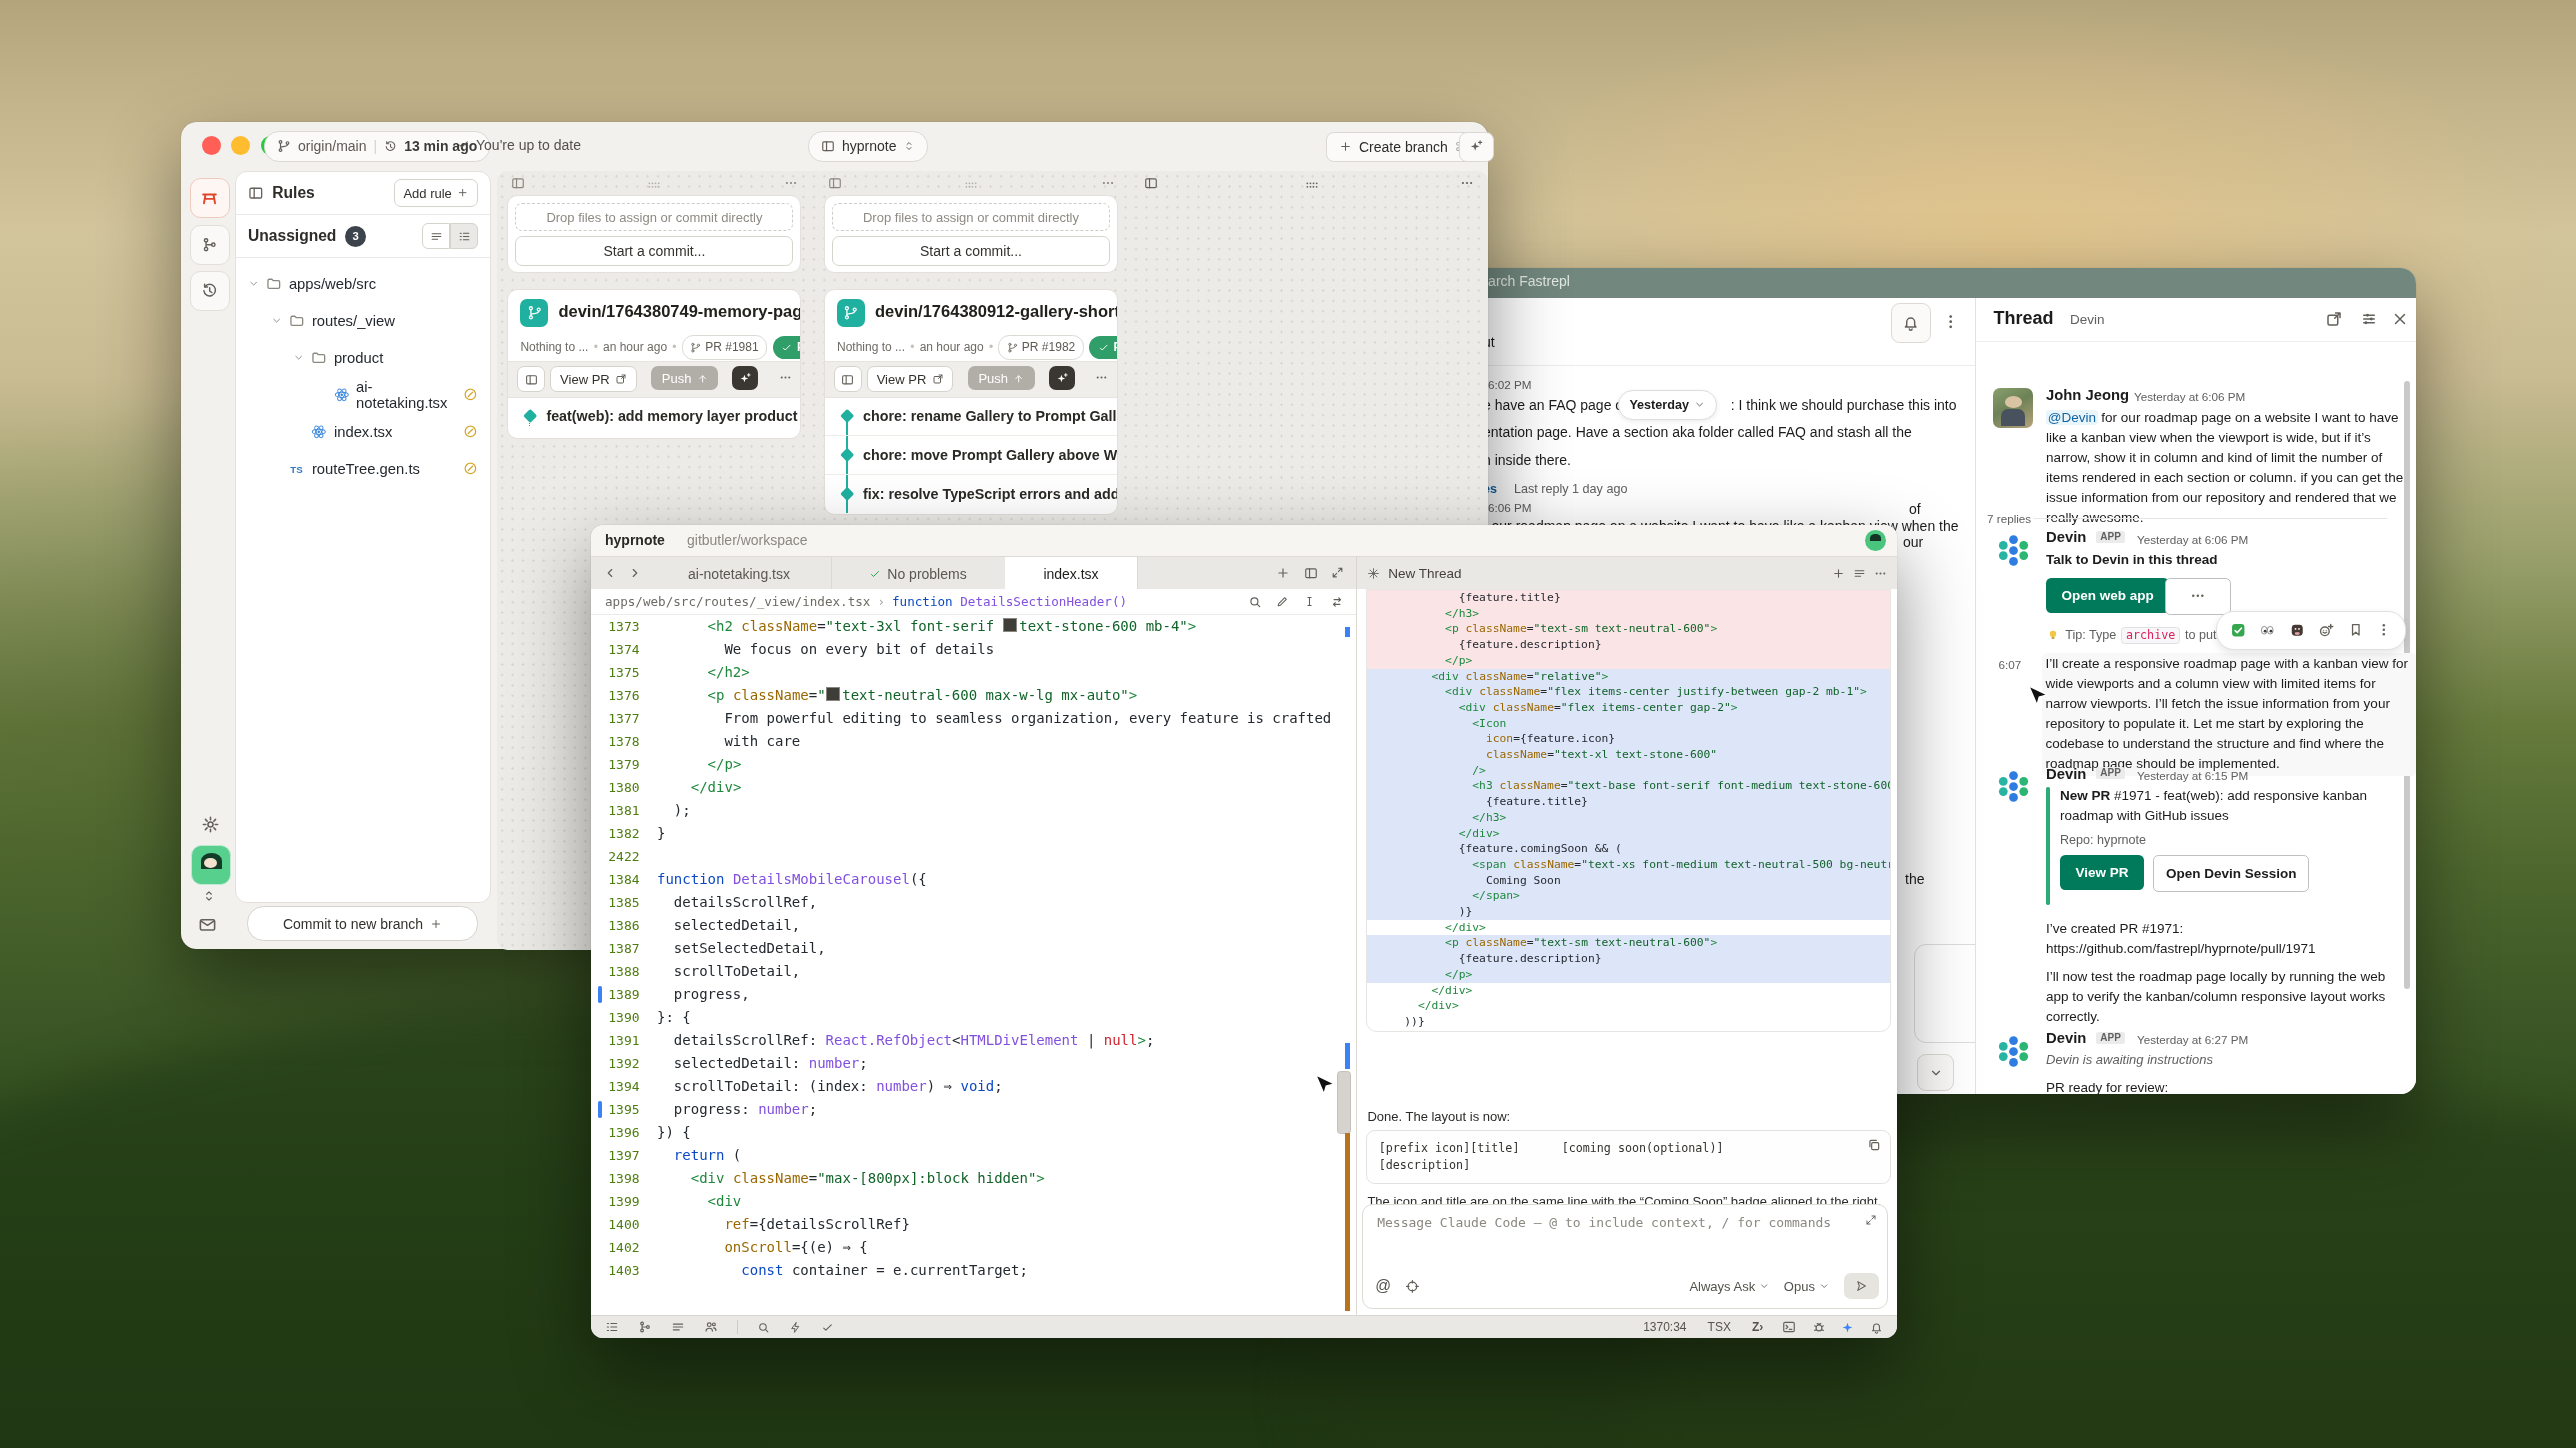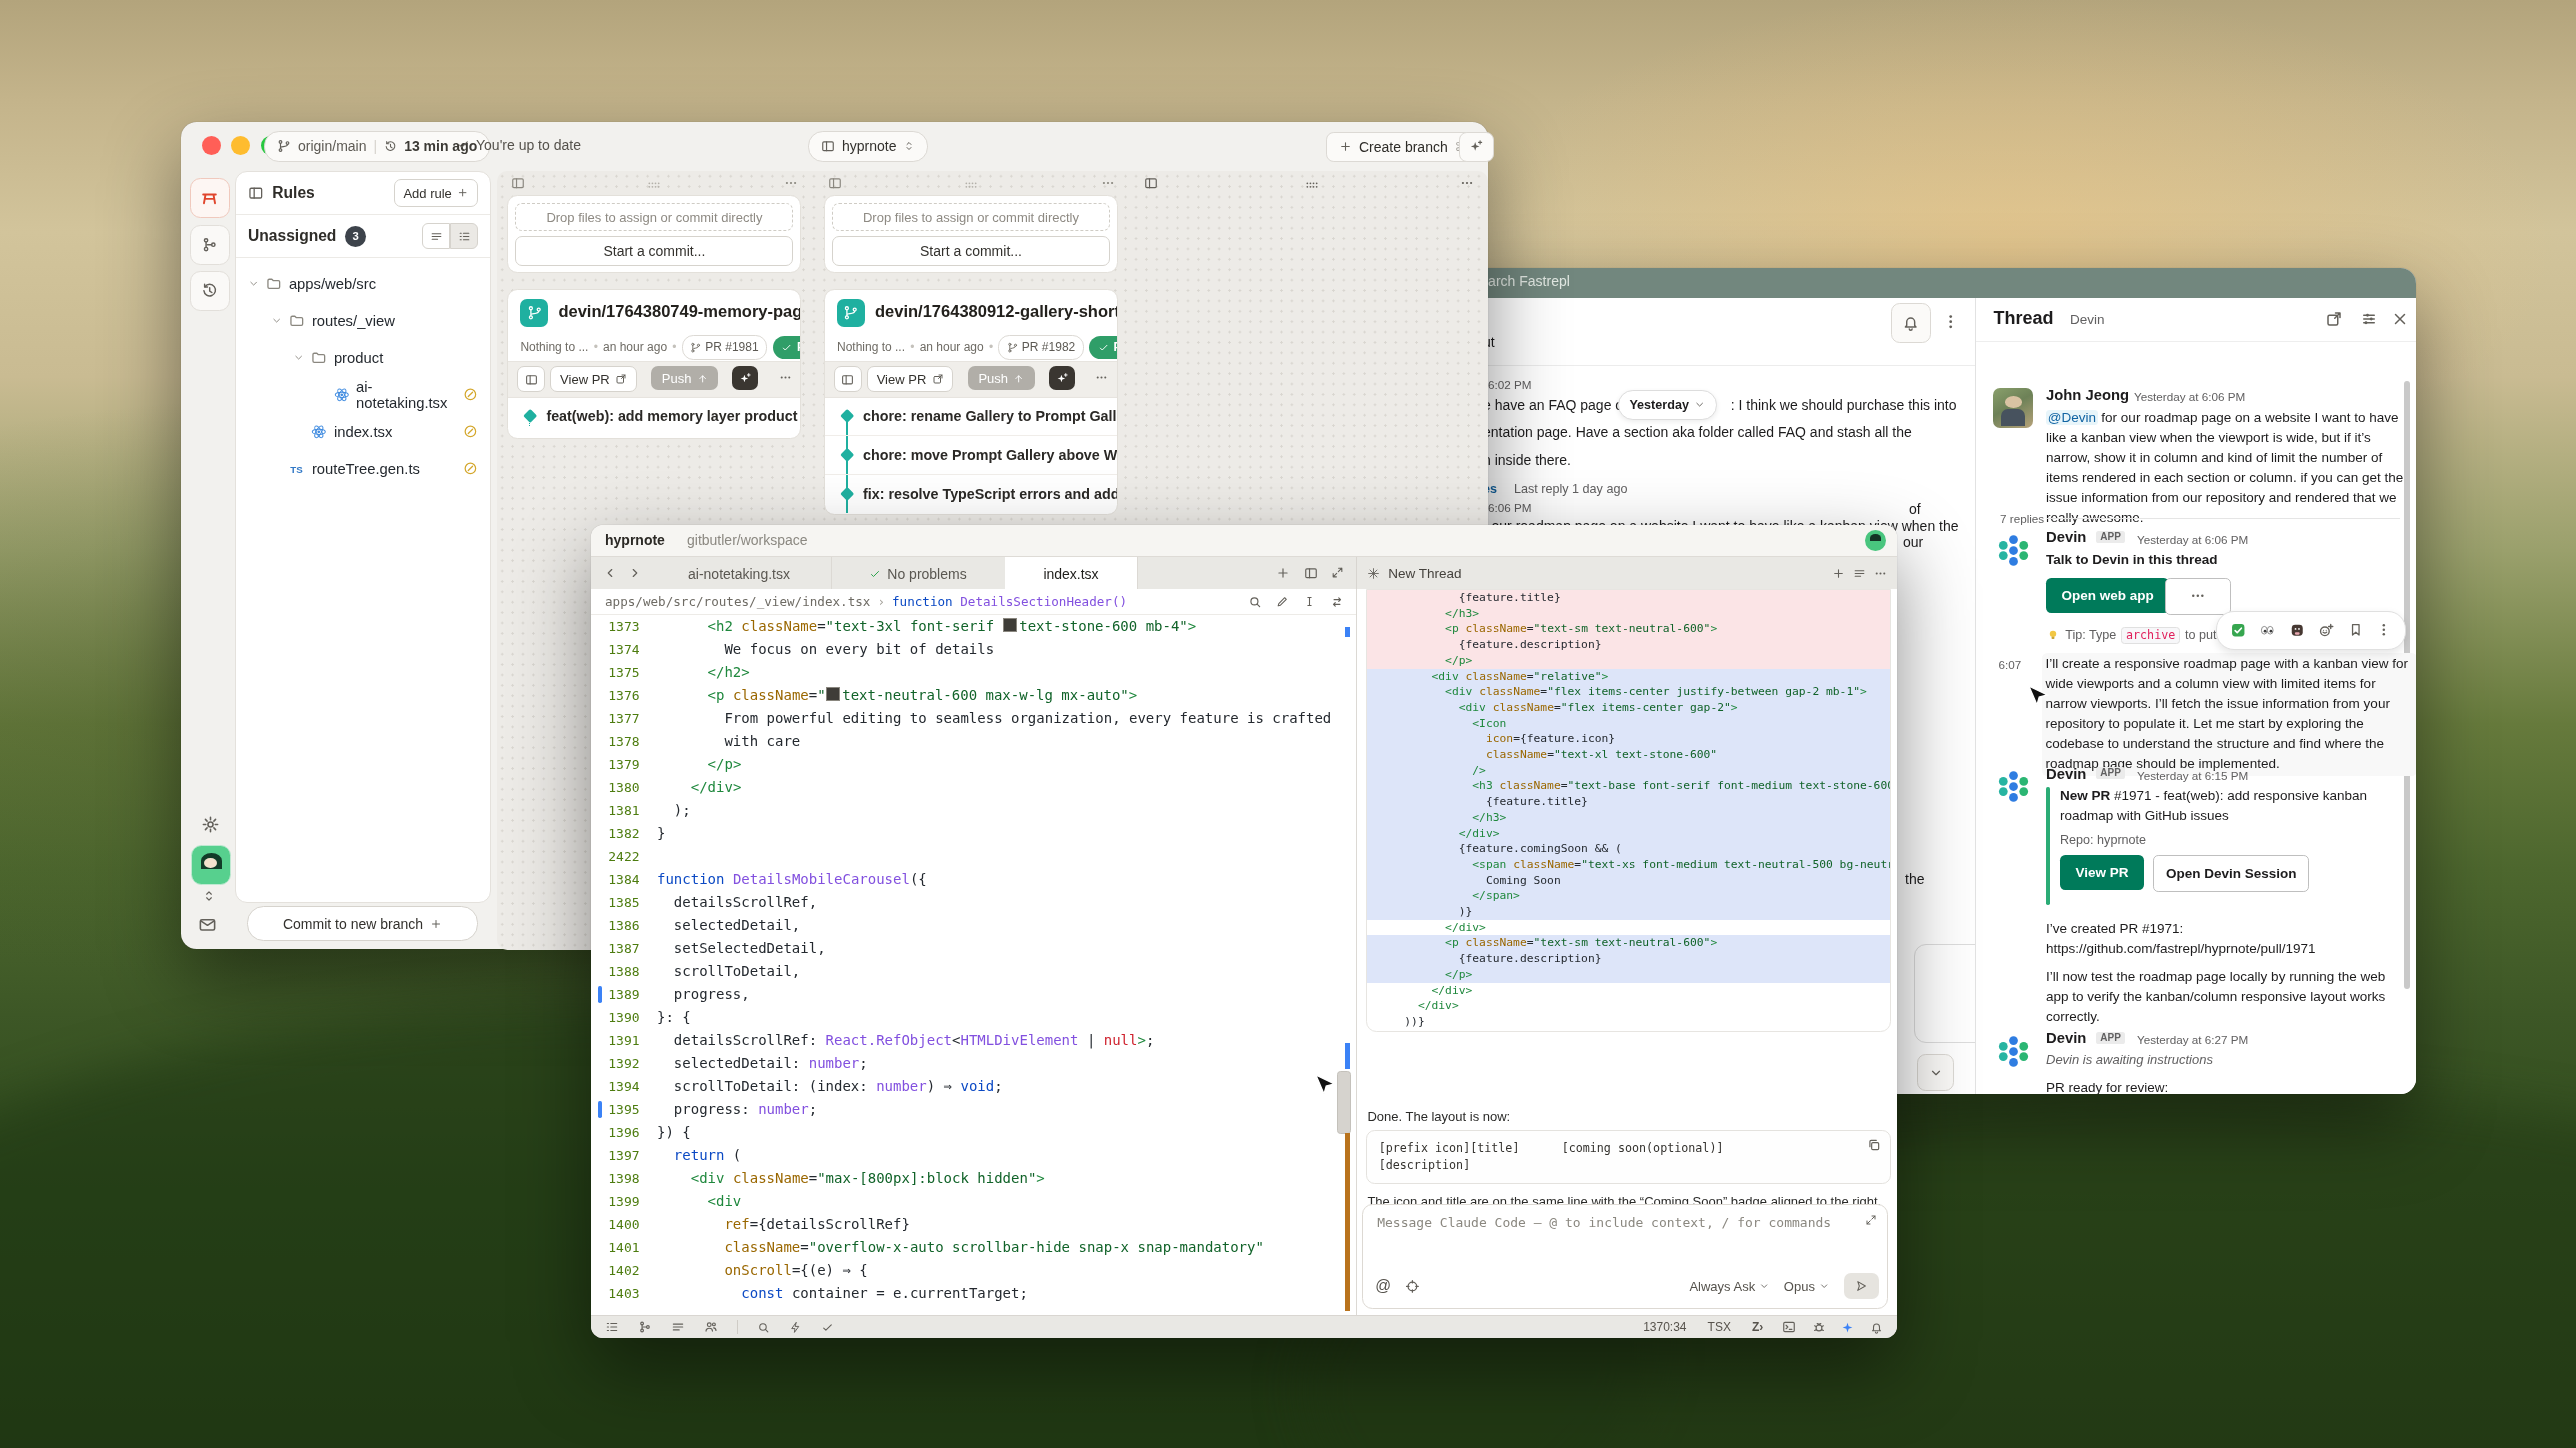--- a/index.html
+++ b/index.html
@@ -155,21 +155,21 @@
       <div class="abs" style="left:428px;top:83px;width:6px;height:608px;background:#c9c9c9;border-radius:3.5px;"></div>
 
       <div class="abs" style="left:17.4px;top:90px;width:40px;height:40px;border-radius:7px;background:linear-gradient(150deg,#8aa06c 0%,#6d8157 45%,#b6a27a 100%);overflow:hidden;">
           <div style="position:absolute;left:11.3px;top:8.7px;width:17.4px;height:12px;border-radius:50%;background:#d9c3a3;"></div>
           <div style="position:absolute;left:7.8px;top:21px;width:24px;height:17.4px;border-radius:7px 7px 0 0;background:#47525e;"></div>
         </div>
       <span class="abs th-name" style="left:70px;top:89px;">John Jeong</span>
       <span class="abs th-time" style="left:158px;top:92px;">Yesterday at 6:06 PM</span>
       <div class="abs th-body" style="left:70px;top:110px;width:365px;"><span class="mention">@Devin</span><span> for our roadmap page on a website I want to have like a kanban view when the viewport is wide, but if it’s narrow, show it in column and kind of limit the number of items rendered in each section or column. if you can get the issue information from our repository and rendered that we really awesome.</span></div>
 
-      <div class="abs" style="left:24px;top:214px;width:400px;display:flex;align-items:center;gap:3px;">
+      <div class="abs" style="left:11px;top:214px;width:400px;display:flex;align-items:center;gap:3px;">
           <span class="th-time">7 replies</span>
           <div style="flex:1;height:0.9px;background:#e5e5e5;"></div>
         </div>
 
       <div class="devin-av abs" style="left:17.4px;top:233px;">
           <span class="ic" style="color: rgb(99, 96, 90);">
             <svg width="35" height="35" viewBox="0 0 24 24">
               <circle cx="12" cy="4.5" r="3" fill="#2f7de1"></circle>
               <circle cx="5" cy="8.5" r="3" fill="#27b4a2"></circle>
               <circle cx="19" cy="8.5" r="3" fill="#2bb673"></circle>
@@ -911,21 +911,20 @@
         <div class="cl"><span class="gut">1390</span><span class="src">}: {</span></div>
         <div class="cl"><span class="gut">1391</span><span class="src">  detailsScrollRef: <span class="cty">React.RefObject</span>&lt;<span class="cty">HTMLDivElement</span> | <span class="cr">null</span><span class="ct">&gt;</span>;</span></div>
         <div class="cl"><span class="gut">1392</span><span class="src">  selectedDetail: <span class="cty">number</span>;</span></div>
         <div class="cl"><span class="gut">1394</span><span class="src">  scrollToDetail: (index: <span class="cty">number</span>) ⇒ <span class="ck">void</span>;</span></div>
         <div class="cl"><span class="gut"><span class="chbar"></span>1395</span><span class="src">  progress: <span class="cty">number</span>;</span></div>
         <div class="cl"><span class="gut">1396</span><span class="src">}) {</span></div>
         <div class="cl"><span class="gut">1397</span><span class="src">  <span class="ck">return</span> (</span></div>
         <div class="cl"><span class="gut">1398</span><span class="src">    <span class="ct">&lt;div</span> <span class="ca">className</span>=<span class="cs">"max-[800px]:block hidden"</span><span class="ct">&gt;</span></span></div>
         <div class="cl"><span class="gut">1399</span><span class="src">      <span class="ct">&lt;div</span></span></div>
         <div class="cl"><span class="gut">1400</span><span class="src">        <span class="ca">ref</span>={detailsScrollRef}</span></div>
-        <div class="cl"><span class="gut">1401</span><span class="src">        <span class="ca">className</span>=<span class="cs">"overflow-x-auto scrollbar-hide snap-x snap-mandatory"</span></span></div>
         <div class="cl"><span class="gut">1402</span><span class="src">        <span class="ca">onScroll</span>={(e) ⇒ {</span></div>
         <div class="cl"><span class="gut">1403</span><span class="src">          <span class="ck">const</span> container = e.currentTarget;</span></div>
       </div>
 
     <div class="abs" style="left:754px;top:102px;width:5.2px;height:10.4px;background:#3b82f6;z-index:4;"></div>
     <div class="abs" style="left:754px;top:518px;width:5.2px;height:26px;background:#3b82f6;z-index:4;"></div>
     <div class="abs" style="left:746px;top:546px;width:12px;height:61px;background:#d6d3ce;border:0.9px solid #c4c1bb;border-radius:3.5px;z-index:4;"></div>
     <div class="abs" style="left:754px;top:608px;width:5.2px;height:178px;background:#b9731d;z-index:4;"></div>
 
     <div id="ed-panel">

